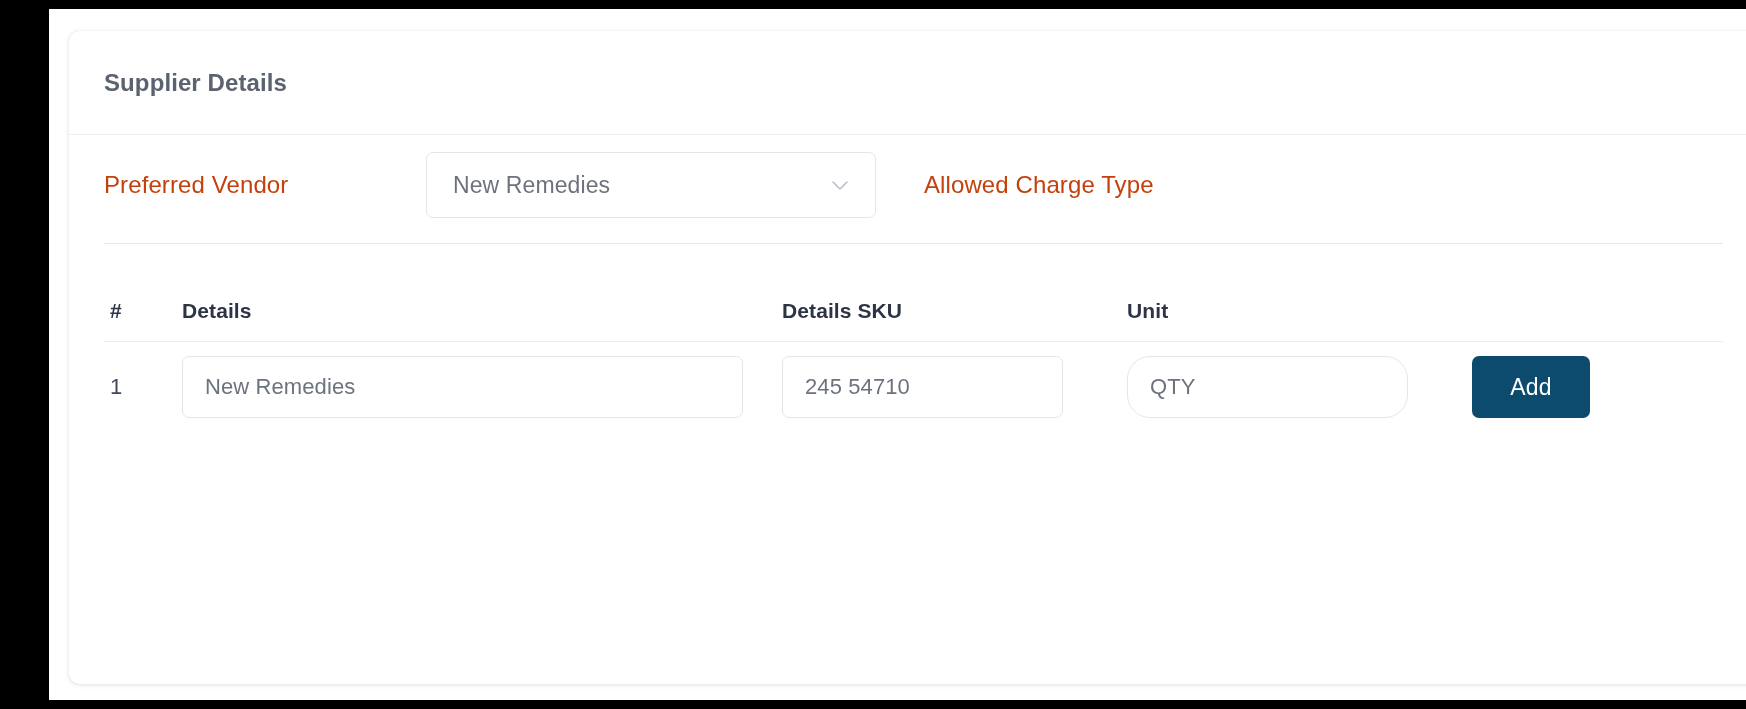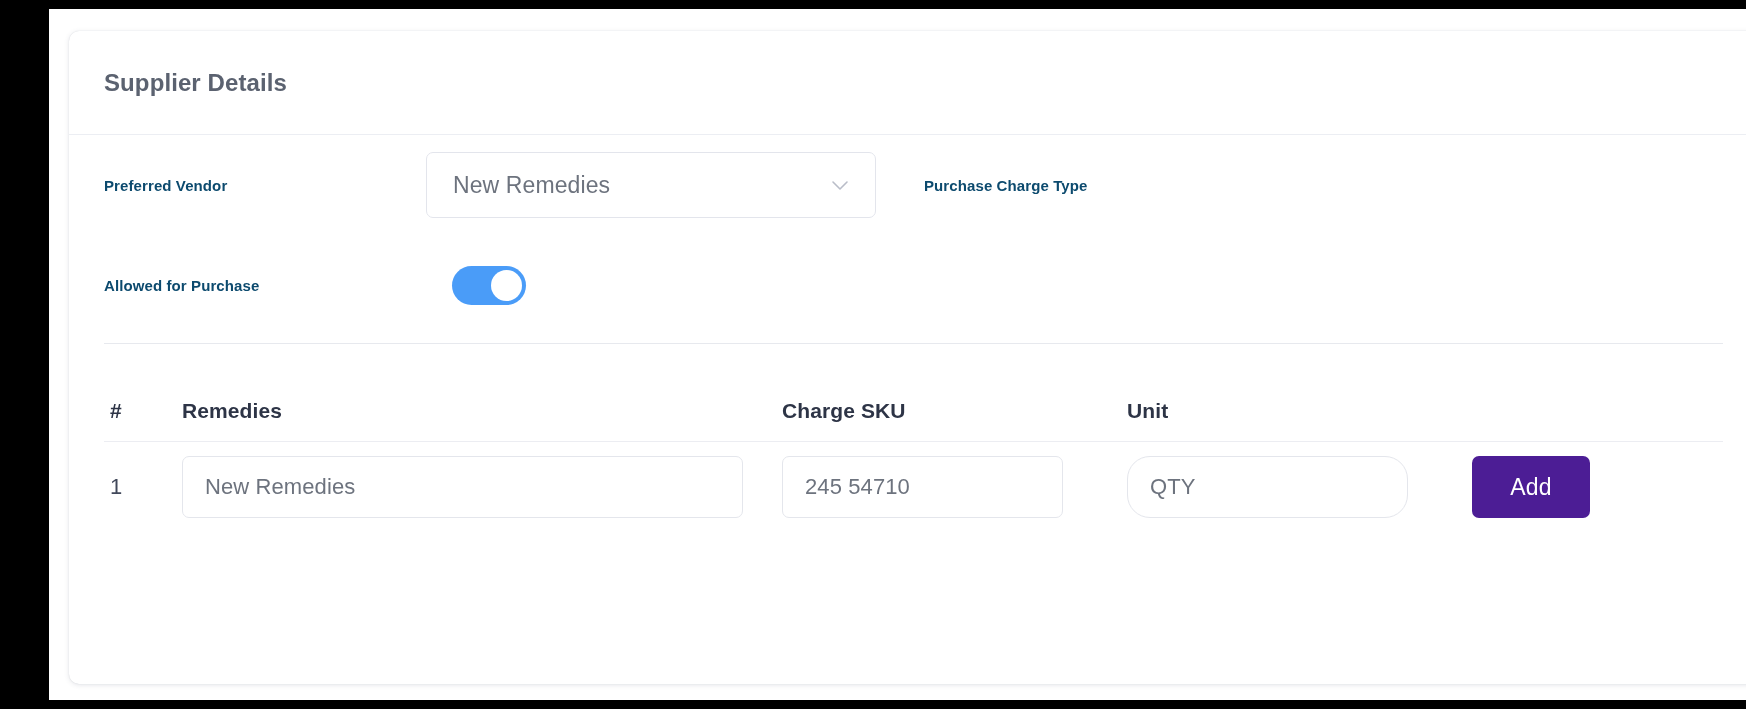--- a/index.html
+++ b/index.html
@@ -58,23 +58,23 @@
   }
 
   
   .form-row {
     display: flex;
     align-items: center;
     height: 100px;
   }
 
   .field-label {
-    font-size: 15px;
-    font-weight: bold;
-    color: #0c4a6e;
+    font-size: 24px;
+    font-weight: normal;
+    color: #c2410c;
     letter-spacing: 0.1px;
     white-space: nowrap;
   }
 
   .label-preferred-vendor { width: 322px; }
   .label-charge-type      { width: 319px; padding-left: 48px; }
   .label-allowed          { width: 322px; }
 
   
   .select {
@@ -207,21 +207,21 @@
 
   .input-vendor { width: 561px; }
   .input-sku    { width: 281px; }
   .input-unit   { width: 281px; border-radius: 23px; }
 
   .add-button {
     width: 118px;
     height: 62px;
     border: none;
     border-radius: 7px;
-    background: #4c1d95;
+    background: #0c4a6e;
     color: #ffffff;
     font-family: "Liberation Sans", sans-serif;
     font-size: 23px;
     letter-spacing: 0.2px;
     cursor: pointer;
     display: flex;
     align-items: center;
     justify-content: center;
   }
 </style>
@@ -244,45 +244,34 @@
 
         <div class="select select-preferred-vendor">
           <span class="select-value">New Remedies</span>
           <span class="chevron">
             <svg width="26" height="26" viewBox="0 0 26 26">
               <path d="M6 10 L13 17 L20 10" fill="none" stroke="#b9bdc8" stroke-width="1.6" stroke-linecap="round" stroke-linejoin="round"></path>
             </svg>
           </span>
         </div>
 
-        <div class="field-label label-charge-type">Purchase Charge Type</div>
+        <div class="field-label label-charge-type">Allowed Charge Type</div>
 
 
       </div>
 
-      <div class="form-row">
-
-        <div class="field-label label-allowed">Allowed for Purchase</div>
-
-        <div class="toggle-wrap">
-          <div class="toggle">
-            <span class="knob"></span>
-          </div>
-        </div>
-
-      </div>
 
       <div class="section-divider"></div>
 
       <div class="vendor-table">
 
         <div class="table-head">
           <div class="th col-num">#</div>
-          <div class="th col-vend">Remedies</div>
-          <div class="th col-sku">Charge SKU</div>
+          <div class="th col-vend">Details</div>
+          <div class="th col-sku">Details SKU</div>
           <div class="th col-unit">Unit</div>
           <div class="th col-act"></div>
         </div>
 
         <div class="table-row">
           <div class="col-num row-num">1</div>
 
           <div class="col-vend">
             <div class="text-input input-vendor">New Remedies</div>
           </div>

